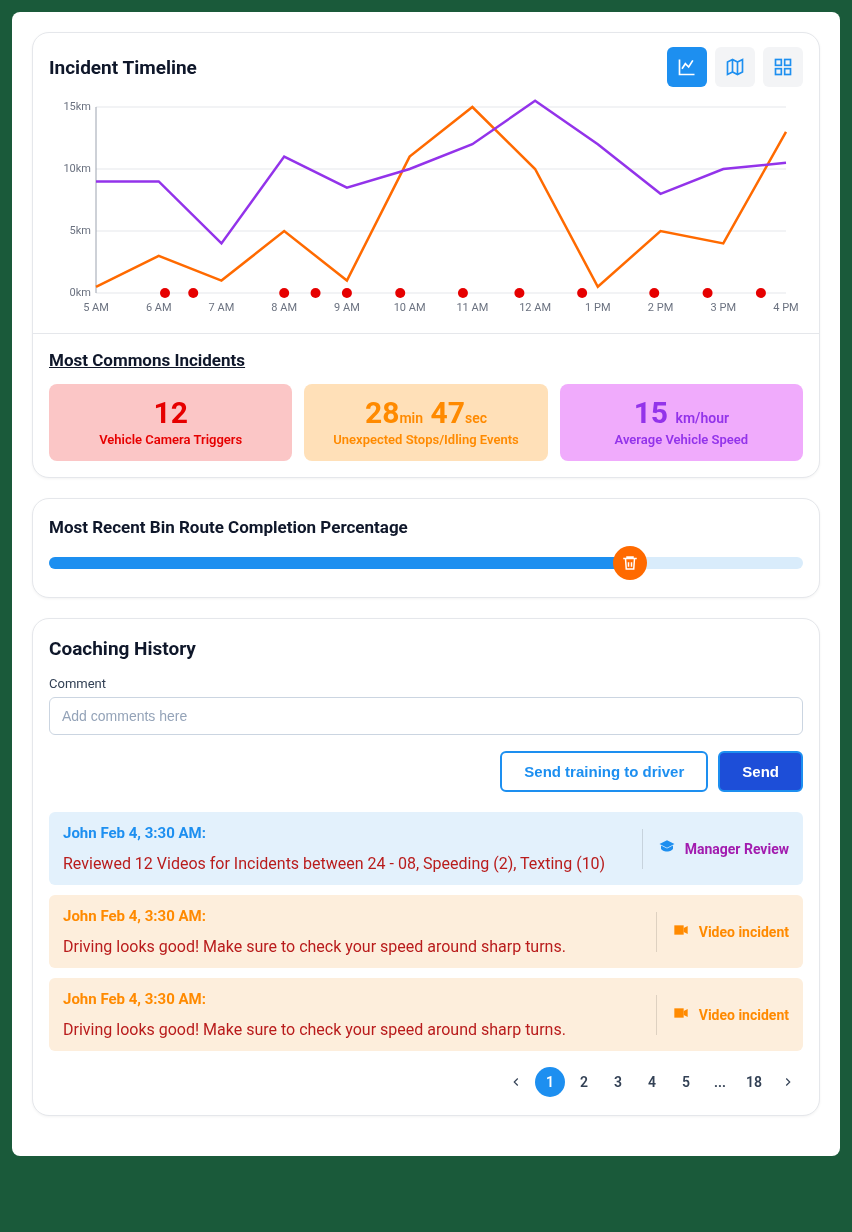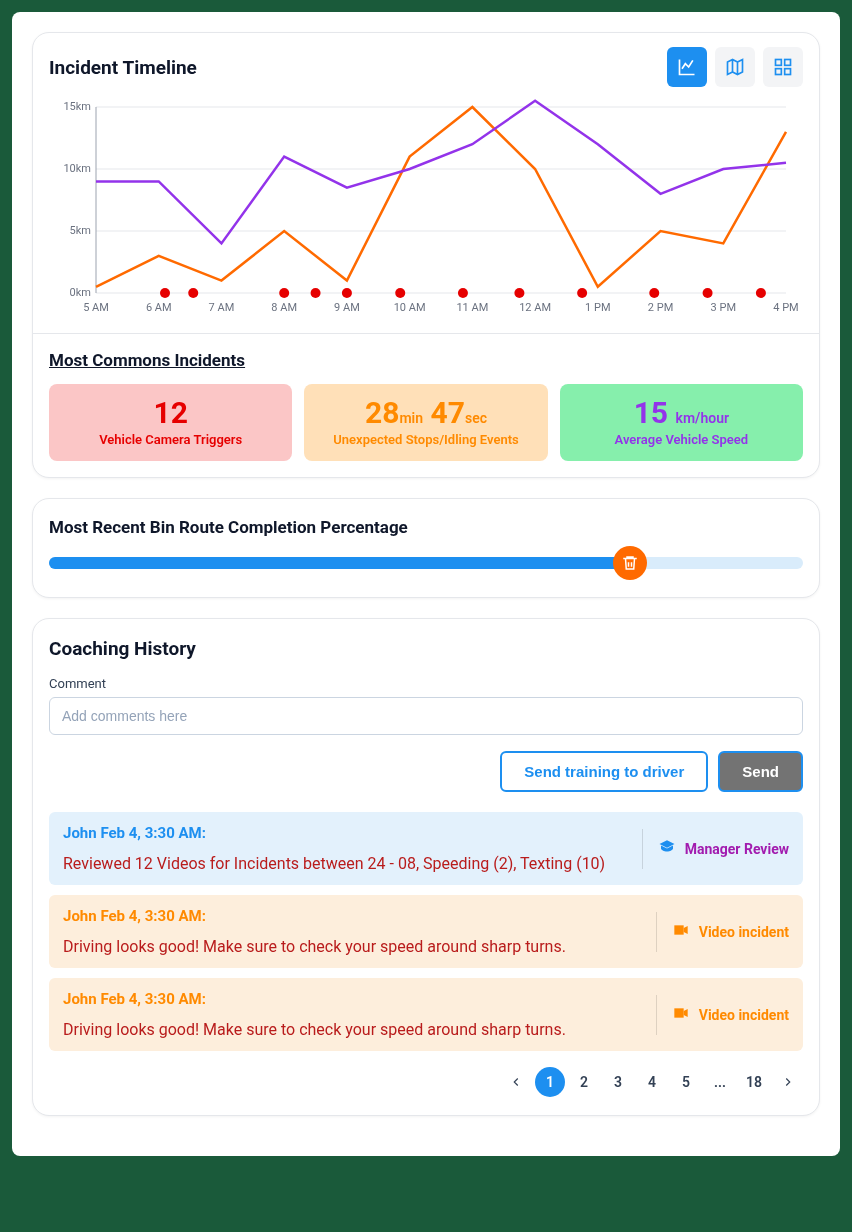--- a/index.html
+++ b/index.html
@@ -21,42 +21,42 @@
 .axisline { stroke: #9ca3af; stroke-width: 1; }
 .line-orange { stroke: #ff6a00; stroke-width: 2.5; fill: none; }
 .line-purple { stroke: #9333ea; stroke-width: 2.5; fill: none; }
 .scatter-dot { fill: #e60000; }
 .incidents-sub { padding: 16px; border-top: 1px solid #e5e7eb; }
 .incidents-title { font-size: 17px; font-weight: 700; color: #0f172a; margin-bottom: 14px; text-decoration: underline; }
 .inc-grid { display: flex; gap: 12px; }
 .inc-card { flex: 1; border-radius: 8px; text-align: center; padding: 14px 8px; }
 .inc-red { background: #fbc6c6; }
 .inc-orange { background: #ffe0b8; }
-.inc-purple { background: #86efac; }
+.inc-purple { background: #f0abfc; }
 .inc-big { font-size: 30px; font-weight: 700; line-height: 1; }
 .inc-big .unit { font-size: 14px; font-weight: 600; }
 .inc-red .inc-big, .inc-red .inc-label { color: #e60000; }
 .inc-orange .inc-big, .inc-orange .inc-label { color: #ff8a00; }
 .inc-purple .inc-big, .inc-purple .inc-label { color: #9333ea; }
 .inc-label { font-size: 13px; font-weight: 600; margin-top: 4px; }
 .progress-card { padding: 18px 16px 28px; }
 .prog-title { font-size: 17px; font-weight: 700; color: #0f172a; margin-bottom: 20px; }
 .prog-bar { position: relative; height: 12px; background: #d9ecfb; border-radius: 999px; }
 .prog-fill { position: absolute; left: 0; top: 0; bottom: 0; background: #1d8ff0; border-radius: 999px; }
 .prog-icon { position: absolute; top: 50%; transform: translate(-50%, -50%); width: 34px; height: 34px; border-radius: 50%; background: #ff6a00; display: flex; align-items: center; justify-content: center; }
 .prog-icon svg { stroke: #fff; fill: none; stroke-width: 2; }
 .coach-card { padding: 18px 16px; }
 .coach-title { font-size: 19px; font-weight: 700; color: #0f172a; margin-bottom: 16px; }
 .comm-label { font-size: 13px; color: #334155; margin-bottom: 6px; display:block; }
 .comm-input { width: 100%; padding: 10px 12px; border: 1px solid #cbd5e1; border-radius: 6px; font-size: 14px; color: #334155; }
 .comm-input::placeholder { color: #94a3b8; }
 .btn-row { display: flex; justify-content: flex-end; gap: 10px; margin: 16px 0 20px; }
 .btn { padding: 10px 22px; border-radius: 6px; font-size: 15px; font-weight: 600; cursor: pointer; border: 2px solid #1d8ff0; }
 .btn-outline { background: #fff; color: #1d8ff0; }
-.btn-solid { background: #737373; color: #fff; }
+.btn-solid { background: #1d4ed8; color: #fff; }
 .hist-item { display: flex; align-items: center; gap: 14px; padding: 12px 14px; border-radius: 6px; margin-bottom: 10px; }
 .hist-blue { background: #e3f1fc; }
 .hist-orange { background: #fdeedc; }
 .hist-left { flex: 1; }
 .hist-author { font-weight: 700; font-size: 15px; }
 .hist-blue .hist-author { color: #1d8ff0; }
 .hist-orange .hist-author { color: #ff8a00; }
 .hist-text { font-size: 16px; color: #b91c1c; margin-top: 12px; }
 .hist-right { display: flex; align-items: center; gap: 8px; border-left: 1px solid rgba(0,0,0,0.12); padding-left: 14px; min-height: 40px;}
 .hist-badge { font-weight: 700; font-size: 14px; }

